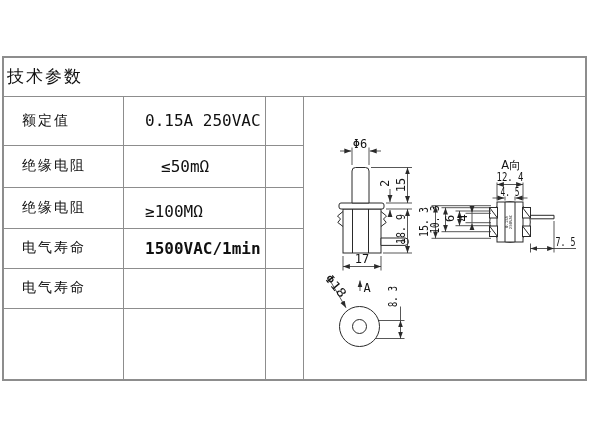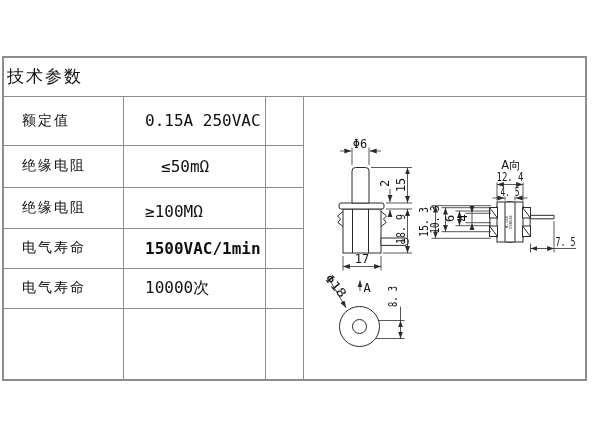--- a/index.html
+++ b/index.html
@@ -44,21 +44,20 @@
   <div class="cell lab" style="left:2px;top:145px;width:119px;height:42px;">绝缘电阻</div>
   <div class="cell val" style="left:161px;top:145px;width:158px;height:42px;">≤50mΩ</div>
 
   <div class="cell lab" style="left:2px;top:187px;width:119px;height:41px;text-align:center;">绝缘电阻</div>
   <div class="cell val" style="left:145px;top:191px;width:158px;height:41px;">≥100MΩ</div>
 
   <div class="cell lab" style="left:2px;top:228px;width:119px;height:40px;">电气寿命</div>
   <div class="cell val" style="left:145px;top:228px;width:158px;height:40px;font-weight:bold;">1500VAC/1min</div>
 
   <div class="cell lab" style="left:2px;top:268px;width:119px;height:40px;text-align:center;">电气寿命</div>
-  <div class="cell val" style="left:145px;top:268px;width:158px;height:40px;">10000次</div>
 
   <svg style="position:absolute;left:303px;top:96px;" width="284" height="285" viewBox="303 96 284 285">
     <defs>
       <marker id="arr" viewBox="0 0 10 10" refX="9" refY="5" markerWidth="9" markerHeight="9" orient="auto-start-reverse">
         <path d="M0,1.8 L9,5 L0,8.2 z" fill="#2a2a2a"></path>
       </marker>
     </defs>
 
     <g>
 

